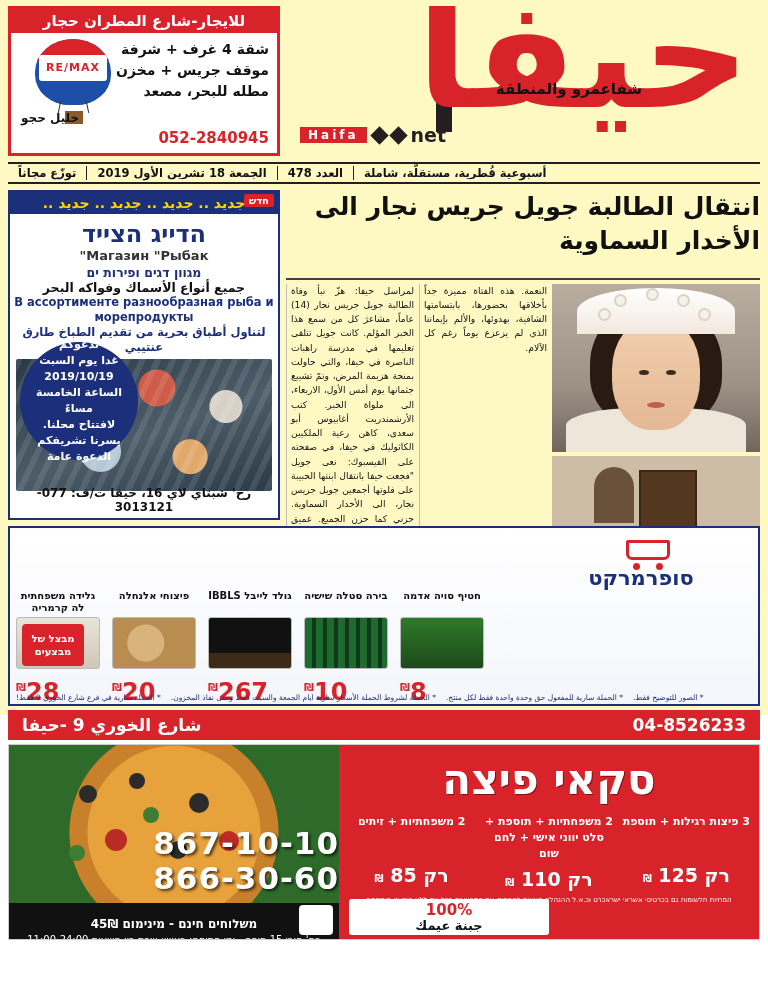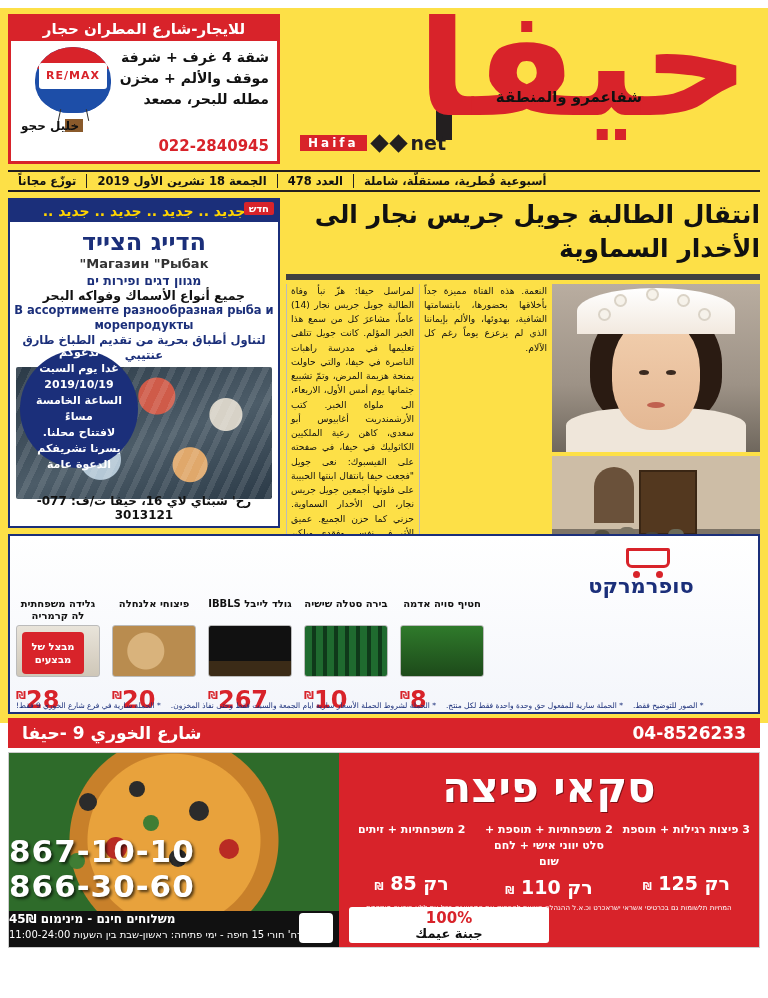--- a/index.html
+++ b/index.html
@@ -4,21 +4,21 @@
 <style>
   * { box-sizing: border-box; }
   html, body { margin:0; padding:0; }
   body {
     width: 768px; height: 998px;
     background: #ffffff;
     font-family: "DejaVu Sans", "Liberation Sans", sans-serif;
     overflow: hidden;
     position: relative;
   }
-  .page { width:768px; height:715px; position:relative; background:#fde047;margin-top:8px; }
+  .page { width:768px; height:715px; position:relative; background:#fef9c3; }
 
   
   .masthead { display:flex; flex-direction:row-reverse; height:160px; padding:6px 8px 0 8px; gap:6px; }
 
   .mast-ad {
     width: 272px; height: 150px;
     border: 3px solid #d8232a;
     background: #ffffff;
     position: relative;
     overflow: hidden;
@@ -147,21 +147,21 @@
     display:flex; flex-direction:column; justify-content:center; line-height:1.45; padding:6px;
   }
   .fish-addr {
     position:absolute; left:0; right:0; bottom:4px; text-align:center;
     font-size:12px; font-weight:bold; color:#111; direction:rtl;
   }
 
   
   .story { flex:1; display:flex; flex-direction:column; }
   .story-head {
-    border-bottom:6px solid #404040; padding-bottom:8px; margin-bottom:4px;
+    border-bottom:2px solid #404040; padding-bottom:20px; margin-bottom:4px;
   }
   .story-head h1 {
     margin:0; font-size:25px; line-height:1.35; color:#111; text-align:right; font-weight:bold;
   }
   .story-body { display:flex; flex-direction:row-reverse; gap:5px; flex:1; }
   .story-col {
     width:128px; font-size:9.2px; line-height:1.55; color:#111; text-align:justify;
     direction:rtl; border-left:1px solid #bbb; padding-left:4px;
   }
   .story-col:last-child { border-left:none; }
@@ -264,27 +264,27 @@
   }
 
   
   .pizza { margin:4px 8px 8px 8px; height:196px; display:flex; flex-direction:row-reverse; border:1px solid #ccc; }
   .pizza-left {
     width:330px; position:relative; overflow:hidden;
     background:radial-gradient(circle at 50% 45%, #e8a23c 0 86px, #c8802a 87px 104px, #2e6b2a 105px 100%);
   }
   .pizza-left .veg { position:absolute; border-radius:50%; }
   .pizza-left .phone {
-    position:absolute; left:0; right:0; bottom:42px; text-align:left; direction:ltr;
+    position:absolute; left:0; right:0; bottom:42px; text-align:right; direction:ltr;
     font-size:31px; font-weight:bold; color:#fff; letter-spacing:1px; line-height:1.15;
     text-shadow:2px 2px 3px rgba(0,0,0,.65);
   }
   .pizza-left .footer {
     position:absolute; left:0; right:0; bottom:0; height:36px; background:#111; color:#fff;
-    font-size:10px; text-align:left; direction:rtl; padding-top:0; line-height:1.4;
+    font-size:10px; text-align:center; direction:rtl; padding-top:13px; line-height:1.4;
   }
   .pizza-left .footer .lg { font-size:12px; font-weight:bold; }
   .pizza-right { flex:1; background:#d8232a; color:#fff; position:relative; }
   .pizza-right .brand {
     text-align:center; font-size:42px; font-weight:bold; padding-top:10px; color:#fff;
     text-shadow:1px 1px 0 #7c0f14;
   }
   .deals { display:flex; flex-direction:row-reverse; padding:10px 6px 0 6px; gap:4px; }
   .deal { flex:1; text-align:center; }
   .deal .txt { font-size:11px; font-weight:bold; line-height:1.45; min-height:44px; }
@@ -314,25 +314,25 @@
       <div class="ad-title">للايجار-شارع المطران حجار</div>
       <div class="balloon">
         <div class="env"></div>
         <div class="rope1"></div>
           <div class="rope2"></div>
         <div class="basket"></div>
         <div class="logo">RE/MAX</div>
       </div>
       <div class="ad-lines">
         <div>شقة 4 غرف + شرفة</div>
-        <div>موقف والألم + مخزن</div>
+        <div>موقف جريس + مخزن</div>
         <div>مطله للبحر، مصعد</div>
       </div>
       <div class="ad-name">خليل حجو</div>
-      <div class="ad-phone">022-2840945</div>
+      <div class="ad-phone">052-2840945</div>
     </div>
 
     <div class="mast-logo">
       <div class="logo-dark"></div>
       <div class="logo-haifa">حيفا</div>
       <div class="logo-sub">شفاعمرو والمنطقة</div>
       <div class="logo-en">
         <span class="haifa-box">Haifa</span>
         <span class="dmd"></span>
         <span class="dmd"></span>

